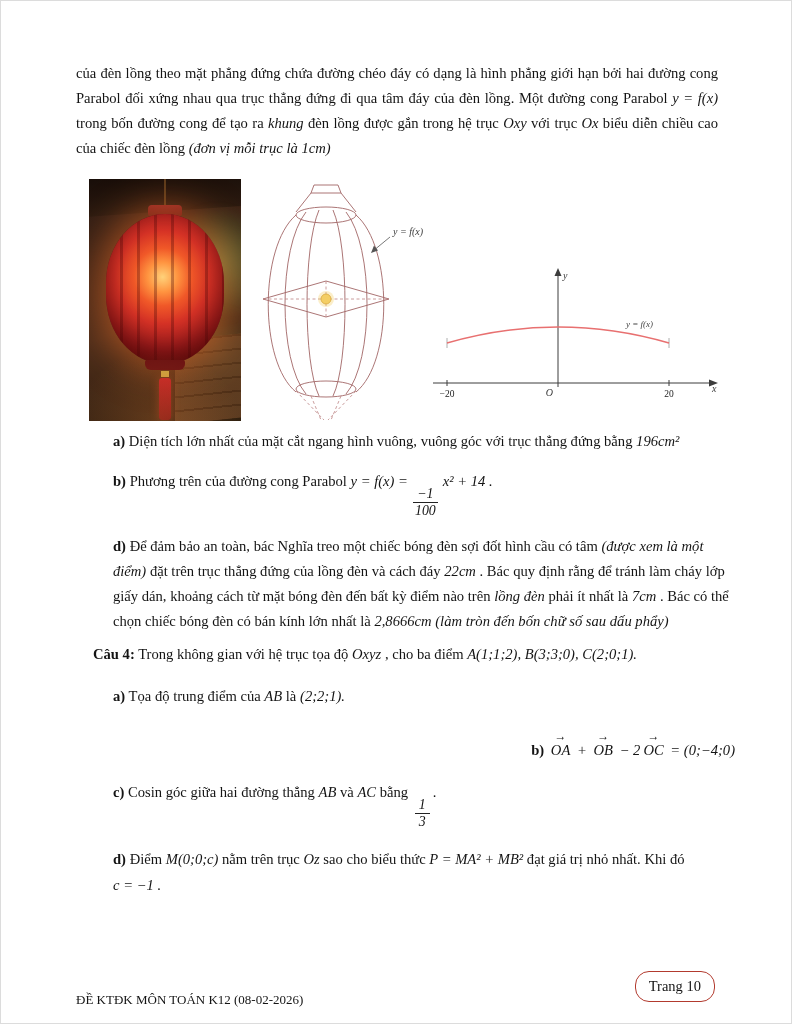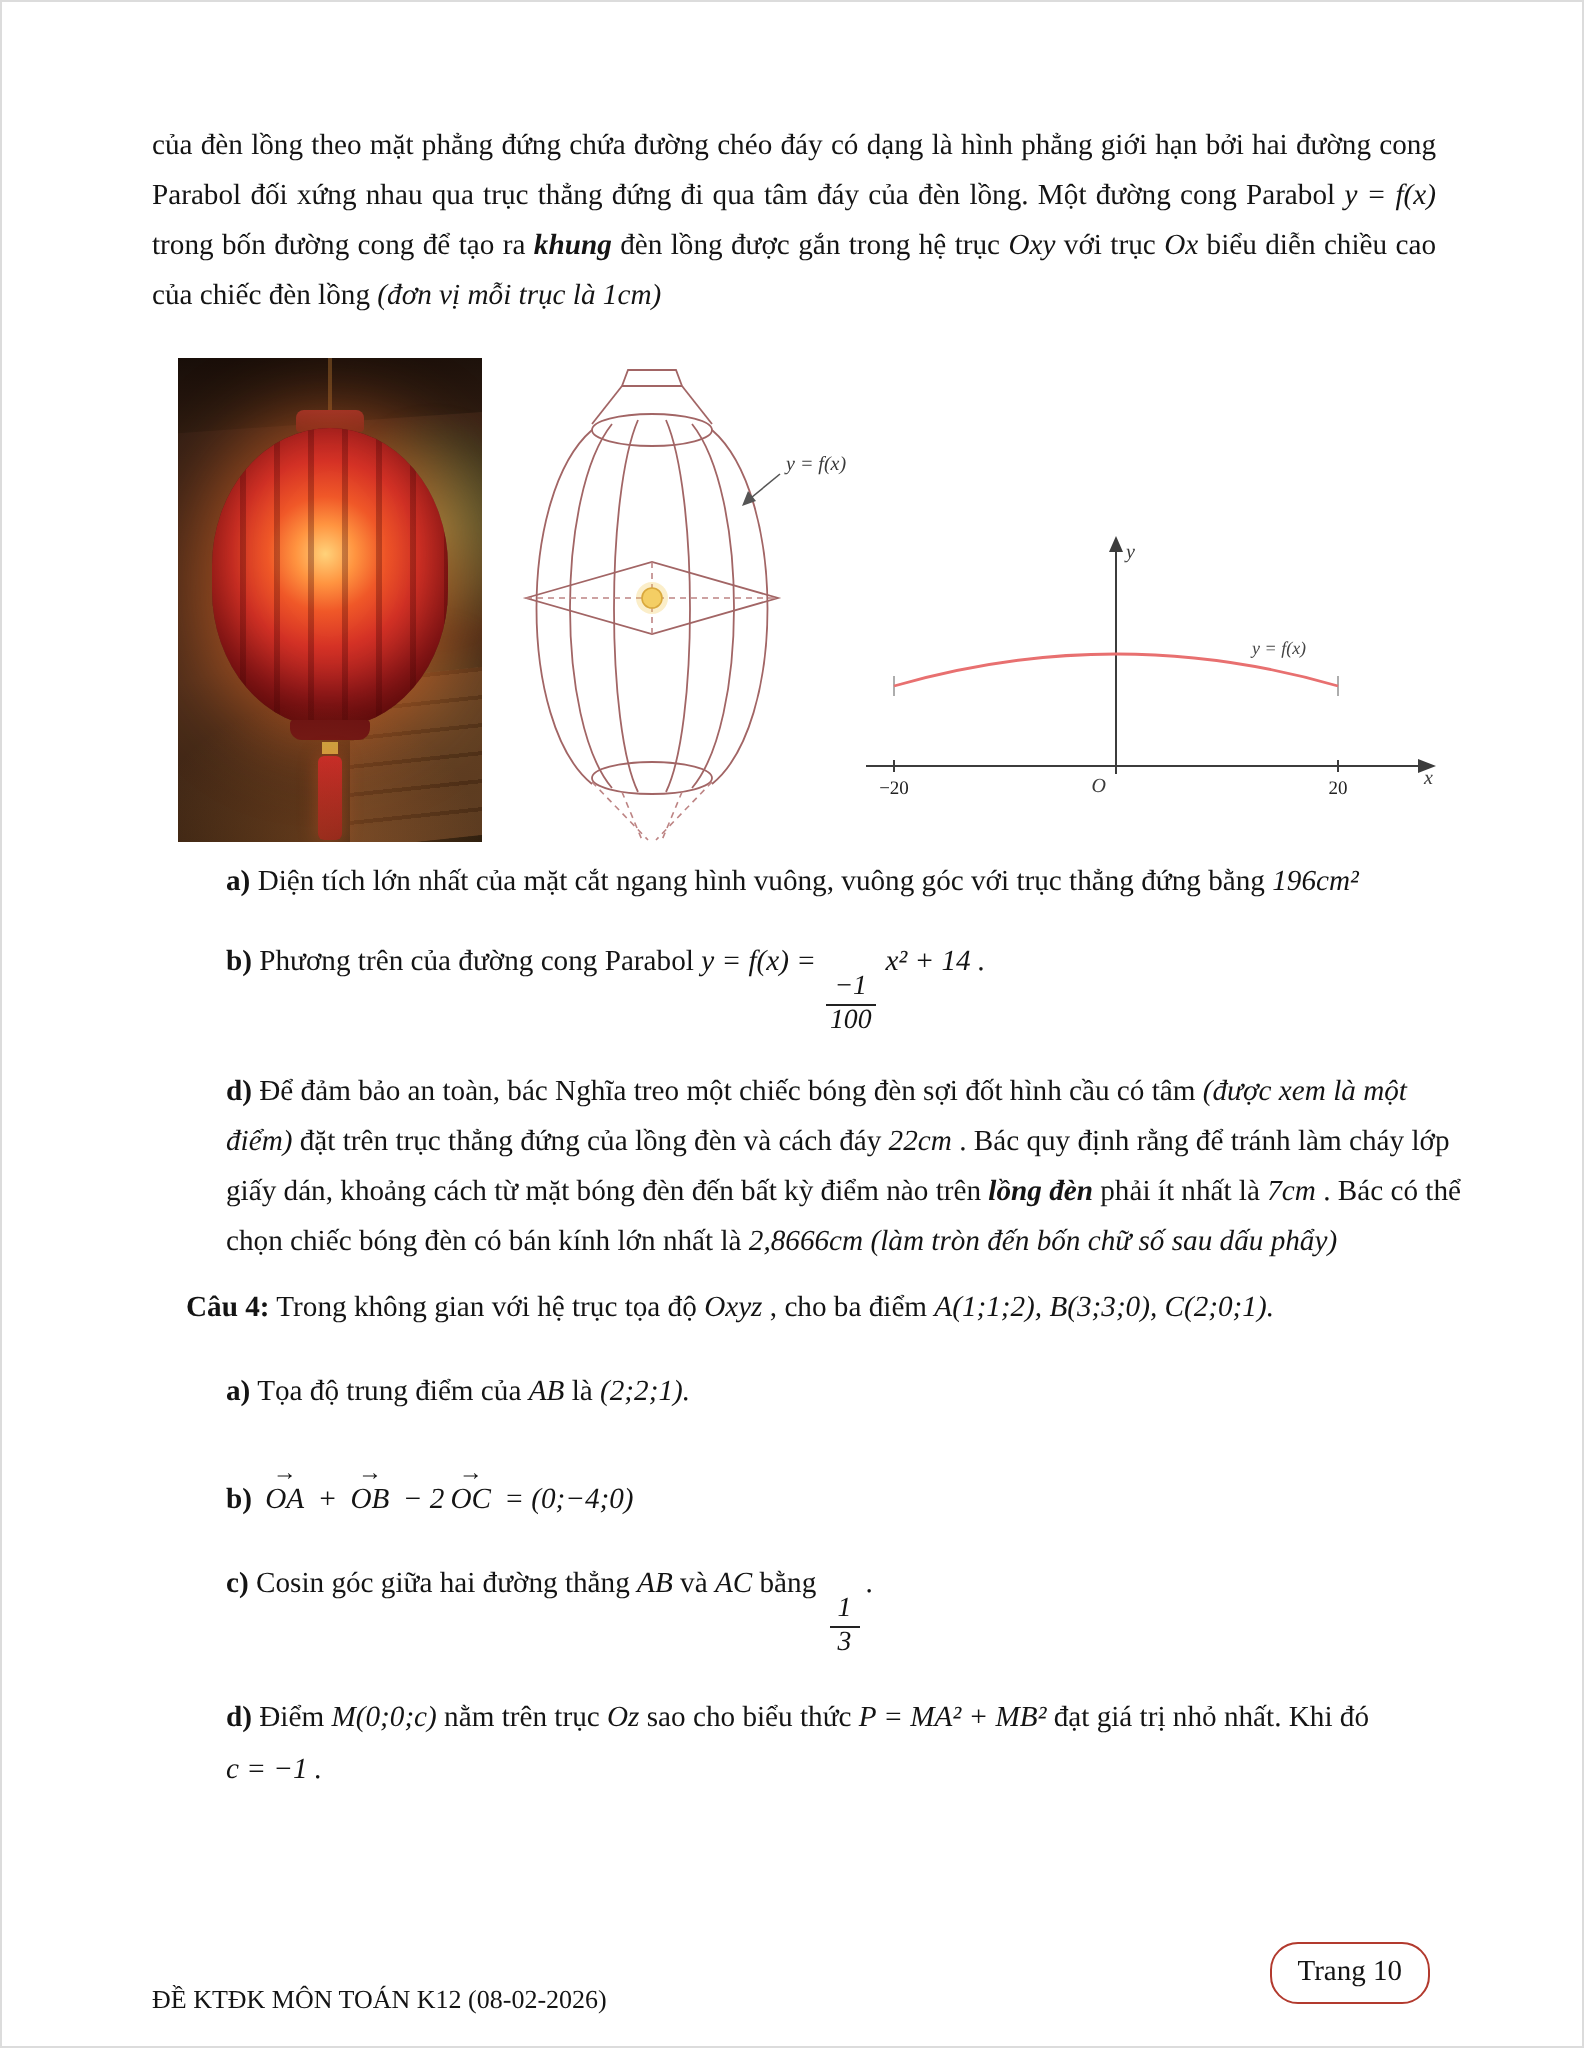--- a/index.html
+++ b/index.html
@@ -7,21 +7,21 @@
     position:relative; width:792px; height:1024px; margin:0 auto;
     background:#ffffff; border:1px solid #dcdcdc; box-sizing:border-box;
     font-family:"Liberation Serif", serif; font-size:14.6px; color:#141414;
   }
   .intro {
     position:absolute; left:75px; top:60px; width:642px;
     text-align:justify; line-height:25px; margin:0;
   }
   .m  { font-style:italic; }
   .it { font-style:italic; }
-  .bi { font-style:italic; font-weight:bold; }
+  .bi { font-style:italic; font-weight:normal; }
   .lbl { font-weight:bold; }
 
   .figures { position:absolute; left:88px; top:176px; width:630px; height:248px; }
 
   
   .photo { position:absolute; left:0; top:2px; width:152px; height:242px; overflow:hidden; }
   .ph-bg { position:absolute; inset:0;
     background:linear-gradient(160deg,#2b1a12 0%,#3c2417 30%,#4a2c1a 55%,#30200f 100%); }
   .ph-beam { position:absolute; left:-10px; top:-8px; width:180px; height:40px;
     background:linear-gradient(180deg,#170d08,#2a1a10); transform:rotate(-4deg); }
@@ -57,21 +57,21 @@
   .svgtext   { font-size:10px; font-style:italic; fill:#3a3a3a; }
   .svgnum    { font-size:9.5px; fill:#222; }
   .curvelabel{ font-size:9px; font-style:italic; fill:#444; }
 
   
   .content { position:absolute; left:112px; top:428px; width:622px; line-height:1.66; }
   .content p { margin:0 0 16px; }
   p.item-b { margin-bottom:15px; }
   p.item-d { margin-bottom:8px; line-height:1.72; }
   p.cau4-head { margin-left:-20px; margin-bottom:17px; }
-  p.c4b { padding-top:6px; margin-bottom:18px; }
+  p.c4b { padding-top:6px; margin-bottom:18px;text-align:right; }
   p.c4d { margin-bottom:0; line-height:1.8; }
 
   .frac { display:inline-flex; flex-direction:column; align-items:center;
     vertical-align:-0.85em; line-height:1.15; font-size:.95em; margin:0 3px; font-style:italic; }
   .frac .num { border-bottom:1px solid #222; padding:0 4px; }
   .frac .den { padding:0 4px; }
 
   .vec { font-style:italic; display:inline-block; position:relative; padding:8px 3px 0; }
   .vec::after { content:"\2192"; position:absolute; top:-3px; left:50%; transform:translateX(-50%);
     font-size:12px; font-style:normal; }

